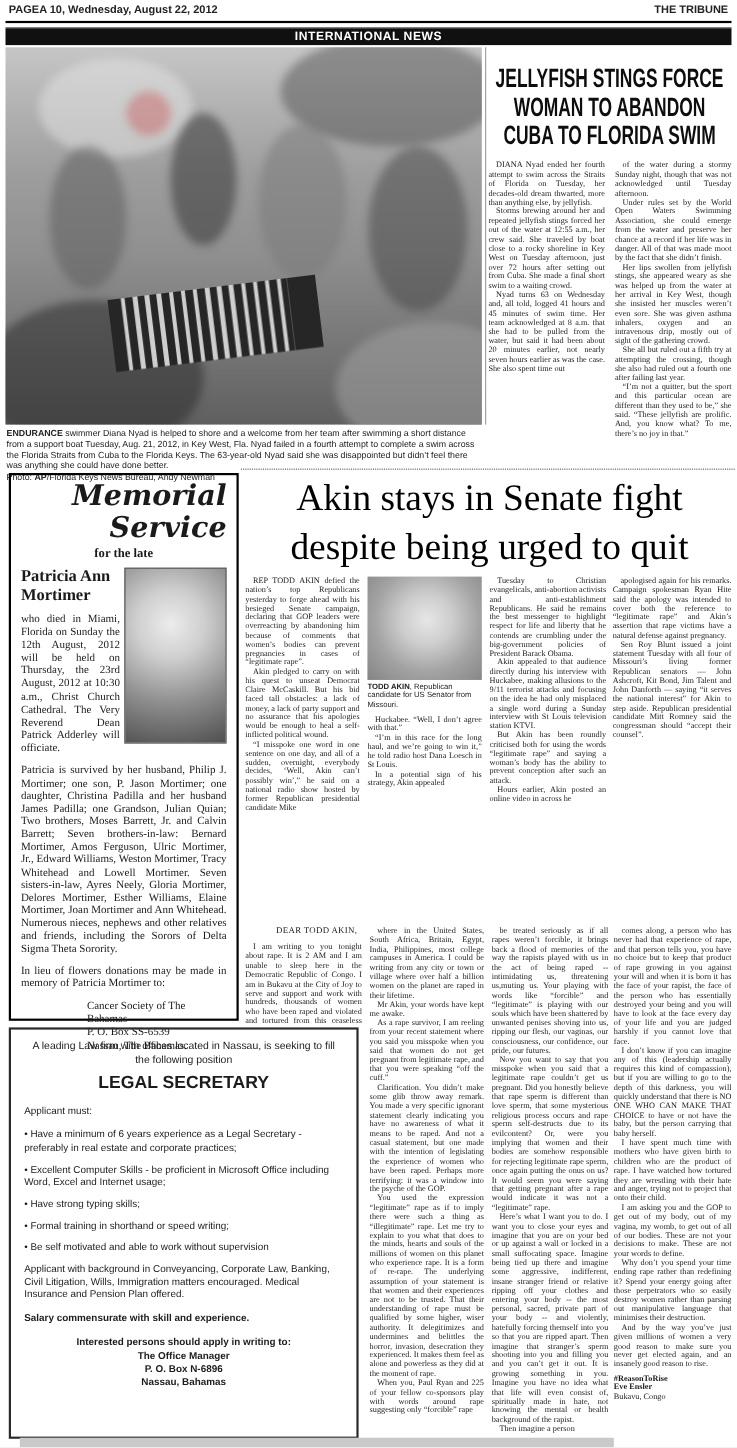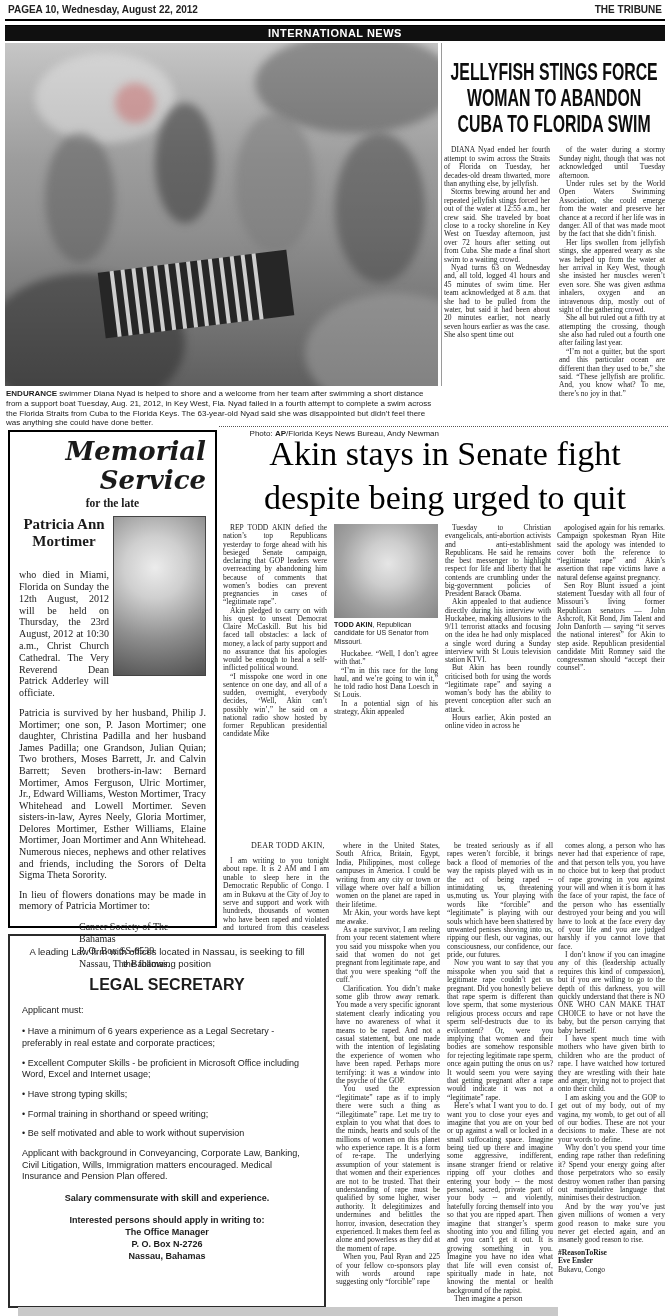--- a/index.html
+++ b/index.html
@@ -28,31 +28,31 @@
   .jellyfish{position:absolute;top:59px;left:444px;width:221px;}
   .jf-head{font-family:"Liberation Sans",sans-serif;font-weight:700;font-size:24px;line-height:1.09;
            text-align:center;color:#0d0d0d;transform:scaleX(.66);transform-origin:0 0;width:151%;}
   .jf-body{display:flex;gap:9px;margin-top:9px;}
   .jf-col{width:106px;font-size:7.5px;line-height:1.12;text-align:justify;}
   .news p{margin:0;text-indent:7px;}
   
   .caption{position:absolute;top:389px;left:6px;width:433px;
            font-family:"Liberation Sans",sans-serif;font-size:8px;line-height:1.22;color:#222;}
   .caption .b{font-weight:700;}
-  .credit{text-align:right;margin-top:1px;}
+  .credit{margin-top:1px;}
   .dotrule{position:absolute;top:426px;left:219px;width:449px;border-top:1px dotted #555;}
   
   .memorial{position:absolute;top:430px;left:8px;width:209px;height:498px;border:2px solid #000;
             padding:5px 9px;box-sizing:border-box;font-size:10px;}
   .mem-title{font-family:"DejaVu Serif",serif;font-style:italic;font-weight:700;font-size:26px;
              text-align:right;line-height:1.1;}
   .mem-sub{font-weight:700;font-size:11.5px;text-align:center;margin:3px 0 7px;}
   .mem-row{display:flex;}
   .mem-left{width:94px;}
-  .mem-name{font-weight:700;font-size:15px;line-height:1.1;text-align:center;margin-bottom:20px;}
+  .mem-name{font-weight:700;font-size:15px;line-height:1.1;margin-bottom:8px;}
   .mem-intro{text-align:justify;line-height:1.18;}
   .mem-photo{width:95px;height:158px;margin-left:4px;border:1px solid #444;
      background:radial-gradient(circle at 45% 32%,#ececec 0%,#cfcfcf 26%,#8f8f8f 60%,#4f4f4f 100%),
      linear-gradient(180deg,#5a5a5a,#d9d9d9);}
   .mem-par{margin-top:8px;text-align:justify;line-height:1.16;}
   .mem-addr{margin-top:9px;padding-left:60px;line-height:1.22;}
   
   .akin-head{position:absolute;top:432px;left:222px;width:446px;text-align:center;
              font-size:34px;line-height:1.28;color:#000;}
   .acol{position:absolute;top:524px;height:284px;overflow:hidden;font-size:7.5px;line-height:1.1;
@@ -81,21 +81,21 @@
   .legal{position:absolute;top:934px;left:8px;width:318px;height:374px;border:2px solid #2b2b2b;
          box-sizing:border-box;padding:10px 12px;font-family:"Liberation Sans",sans-serif;
          font-size:9px;line-height:1.3;color:#1c1c1c;}
   .legal-intro{text-align:center;font-size:9.5px;}
   .legal-title{text-align:center;font-weight:700;font-size:16px;margin:4px 0 10px;}
   .legal-must{margin-bottom:9px;}
   .legal ul{list-style:none;margin:0 0 4px;padding:0;}
   .legal li{margin-bottom:8px;}
   .legal li:before{content:"• ";}
   .legal-bg{margin:2px 0 10px;}
-  .legal-center{text-align:center;font-weight:700;margin-bottom:9px;}
+  .legal-center{text-align:left;font-weight:700;margin-bottom:9px;}
   .legal-apply{text-align:center;font-weight:700;line-height:1.35;}
   .bottom-strip{position:absolute;top:1307px;left:18px;width:540px;height:9px;background:#c9c9c9;}
 </style>
 </head>
 <body>
 
 <div class="page">
 
   <div class="masthead">
     <span class="mh-left">PAGEA 10, Wednesday, August 22, 2012</span>
@@ -242,19 +242,19 @@
       <li>Excellent Computer Skills - be proficient in Microsoft Office including Word, Excel and Internet usage;</li>
       <li>Have strong typing skills;</li>
       <li>Formal training in shorthand or speed writing;</li>
       <li>Be self motivated and able to work without supervision</li>
     </ul>
     <div class="legal-bg">Applicant with background in Conveyancing, Corporate Law, Banking, Civil Litigation, Wills, Immigration matters encouraged.   Medical Insurance and Pension Plan offered.</div>
     <div class="legal-center">Salary commensurate with skill and experience.</div>
     <div class="legal-apply">
       <div>Interested persons should apply in writing to:</div>
       <div>The Office Manager</div>
-      <div>P. O. Box N-2726</div>
+      <div>P. O. Box N-6896</div>
       <div>Nassau, Bahamas</div>
     </div>
   </div>
 
   <div class="bottom-strip"></div>
 </div>
 
 </body></html>

